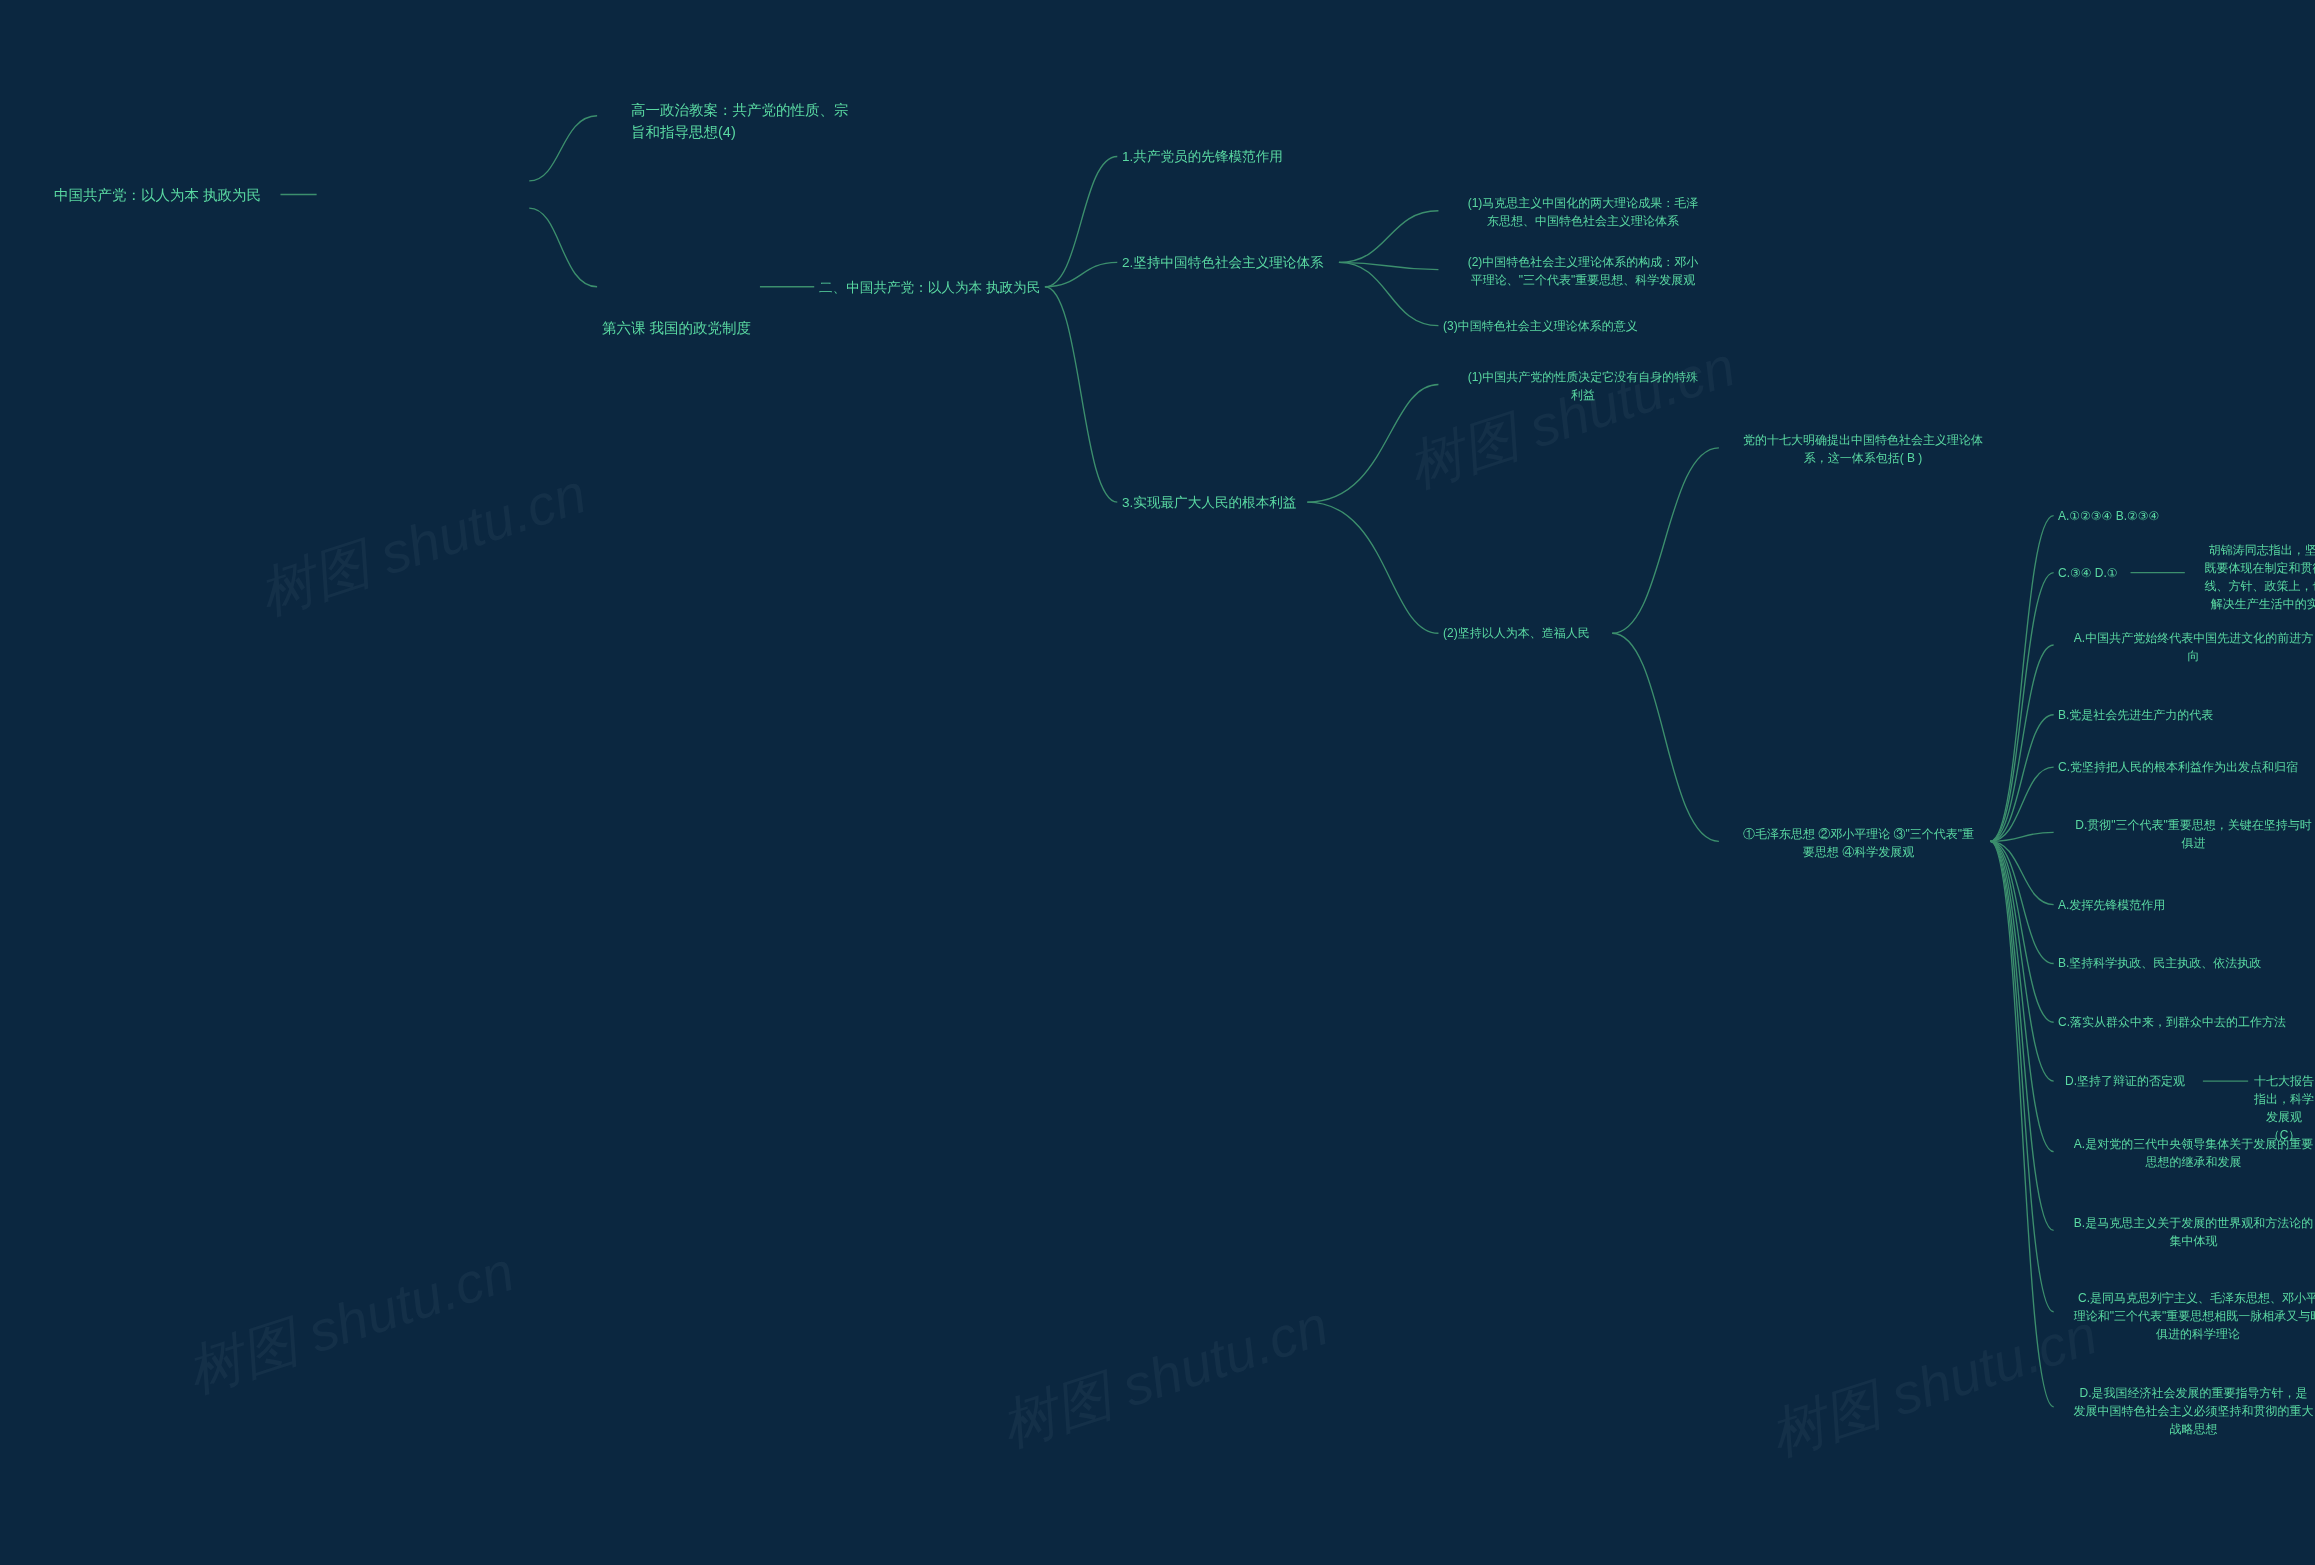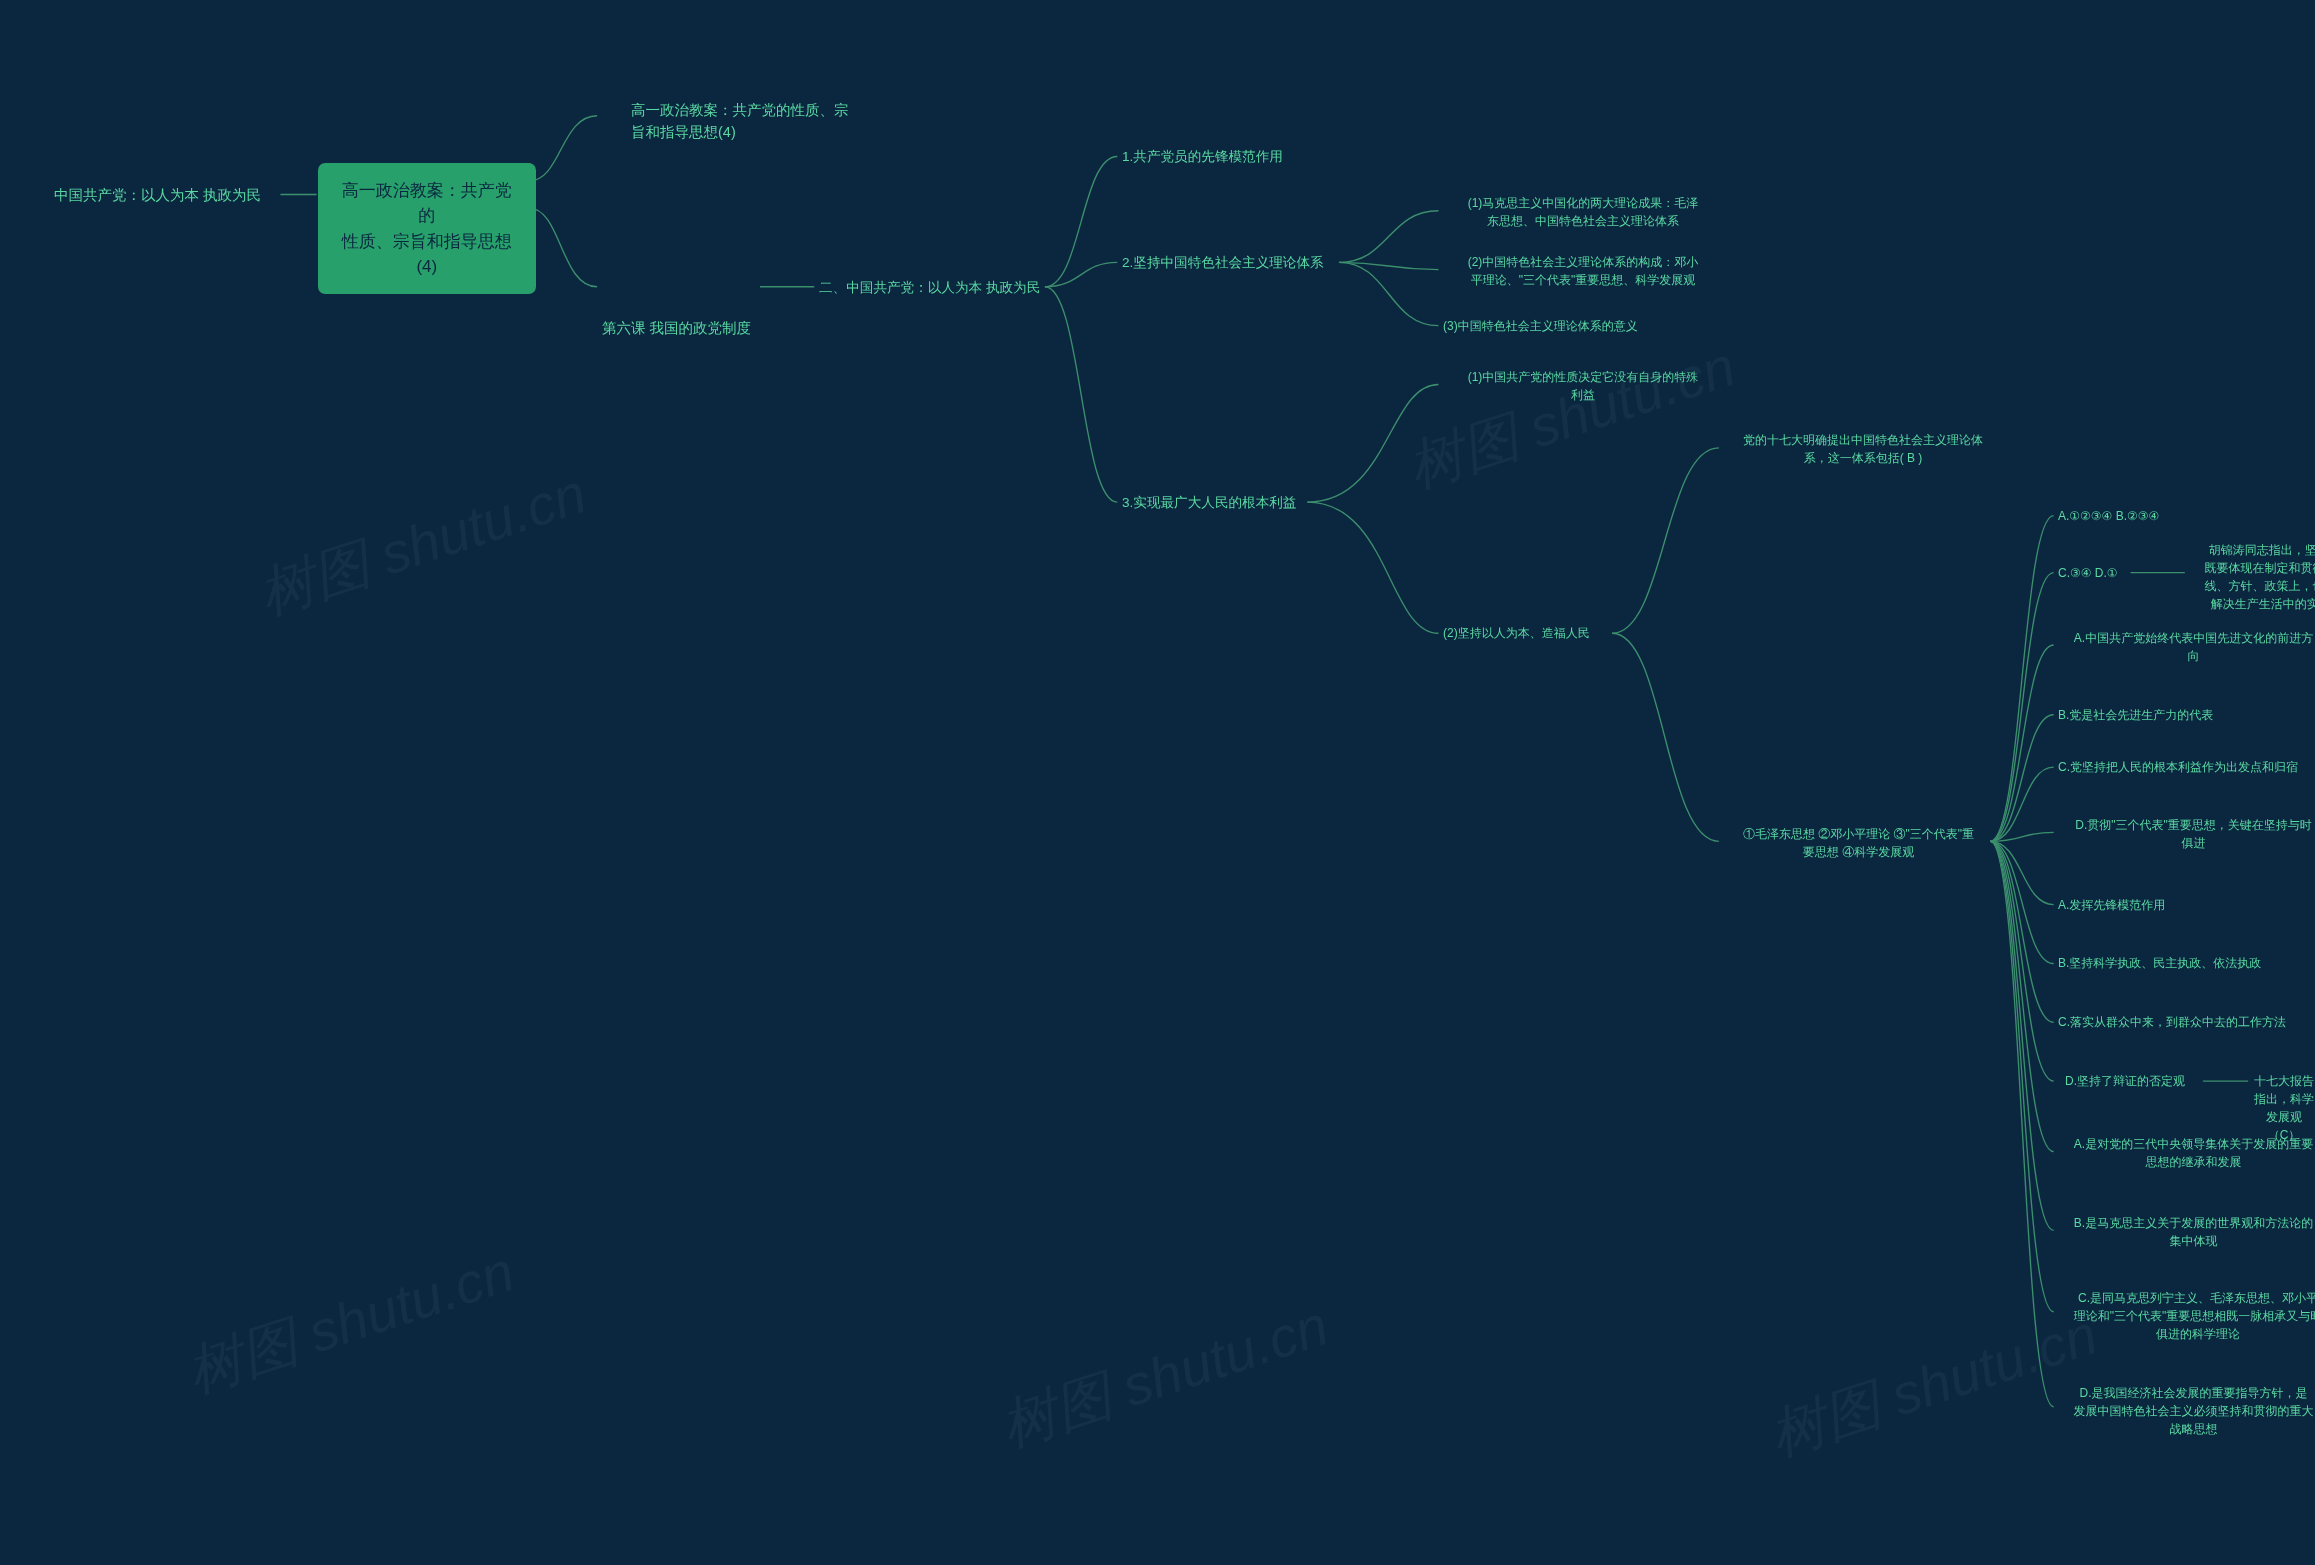--- a/index.html
+++ b/index.html
@@ -113,24 +113,20 @@
 
     <path d="M 2570 920 C 2590 920 2590 920 2610 920"></path>
 
     <path d="M 2435 1195 C 2460 1195 2460 1195 2485 1195"></path>
   </svg>
 
   <div class="node" style="left:54px; top:185px; width:226px;">
     <span>中国共产党：以人为本 执政为民</span>
   </div>
 
-  <div class="node central" style="left:318px; top:163px; width:185px;">
-    <div>高一政治教案：共产党的</div>
-    <div>性质、宗旨和指导思想(4)</div>
-  </div>
 
   <div class="node" style="left:631px; top:100px; width:235px;">
     <div>高一政治教案：共产党的性质、宗</div>
     <div>旨和指导思想(4)</div>
   </div>
 
   <div class="node" style="left:602px; top:278px;margin-top:40px;">
     <span>第六课 我国的政党制度</span>
   </div>
 

